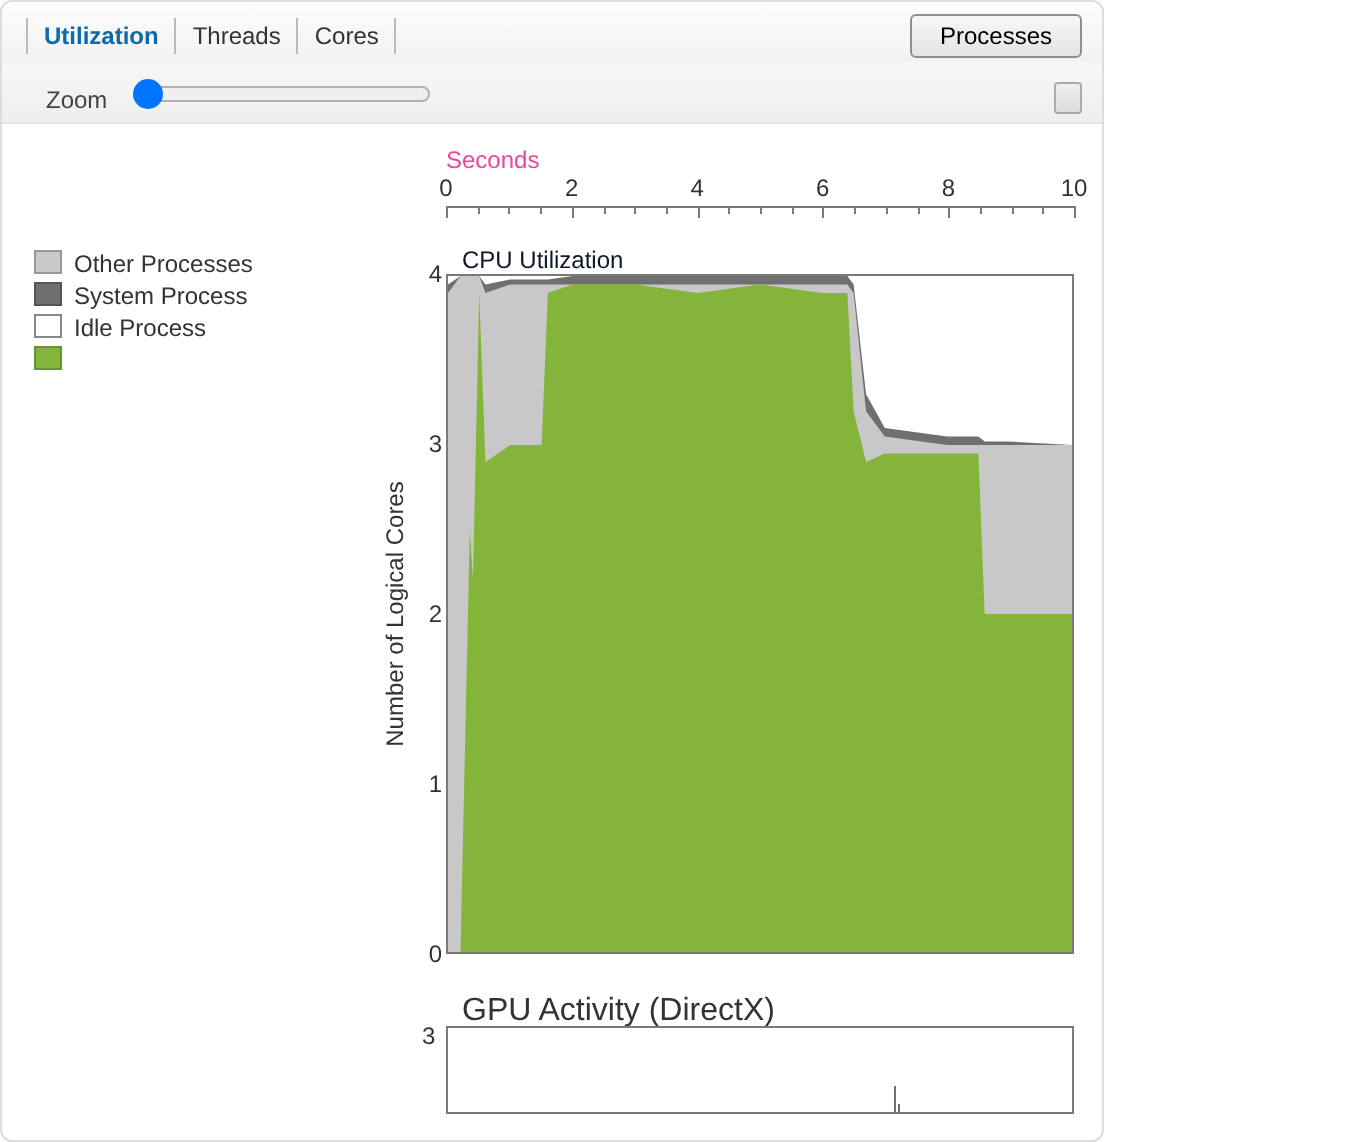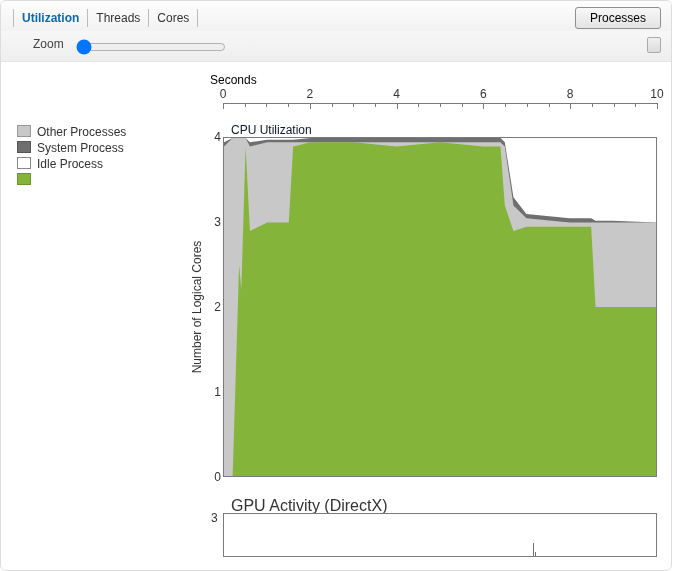--- a/index.html
+++ b/index.html
@@ -4,21 +4,21 @@
 <style>
   * { box-sizing: border-box; }
   html, body {
     margin: 0; padding: 0;
     font-family: "Segoe UI", Tahoma, sans-serif;
     font-size: 12px;
     color: #333;
     background: #fff;
   }
   .frame {
-    width: 672px; height: 571px;
+    width: 552px; height: 571px;
     border: 1px solid #ddd;
     border-radius: 6px;
     position: relative;
     overflow: hidden;
     background: #fff;
   }
   
   .topbar {
     display: flex;
     align-items: center;
@@ -39,22 +39,22 @@
   .btn {
     border: 1px solid #8f8f8f;
     border-radius: 3px;
     background: linear-gradient(#f7f7f7,#e4e4e4);
     padding: 3px 14px;
     cursor: pointer;
     font-size: 12px;
   }
   
   .zoomrow {
-    display: flex; align-items: flex-start;
-    padding: 6px 10px 4px 32px;
+    display: flex; align-items: flex-end;
+    padding: 6px 10px 4px 22px;
     background: linear-gradient(#f7f7f7,#eeeeee);
     border-bottom: 1px solid #e5e5e5;
   }
   .zoom-label { margin-right: 10px; color:#444; }
   .zoom-slider {
     width: 150px;
   }
   .scroll-end {
     margin-left: auto;
     width: 14px; height: 16px;
@@ -87,22 +87,22 @@
   .swatch.system { background: #6f6f6f; border-color:#555; }
   .swatch.idle   { background: #ffffff; border-color:#888; }
   .swatch.prime  { background: #84b53a; border-color:#6a9330; }
   
   .chartcol {
     position: absolute;
     left: 198px; right: 14px;
     top: 0; bottom: 0;
   }
   .seconds-lbl {
-    position: absolute; left: 11px; top: 6px;
-    font-size: 12px; color:#000000;text-align:center;
+    position: absolute; left: 24px; top: 6px;
+    font-size: 12px; color:#ec4899;text-align:center;
   }
   .ruler {
     position: absolute;
     left: 24px; right: 0;
     top: 22px; height: 20px;
   }
   .ruler-line {
     position: absolute; left:0; right:0; top:14px;
     border-top: 1px solid #7a7a7a;
   }

